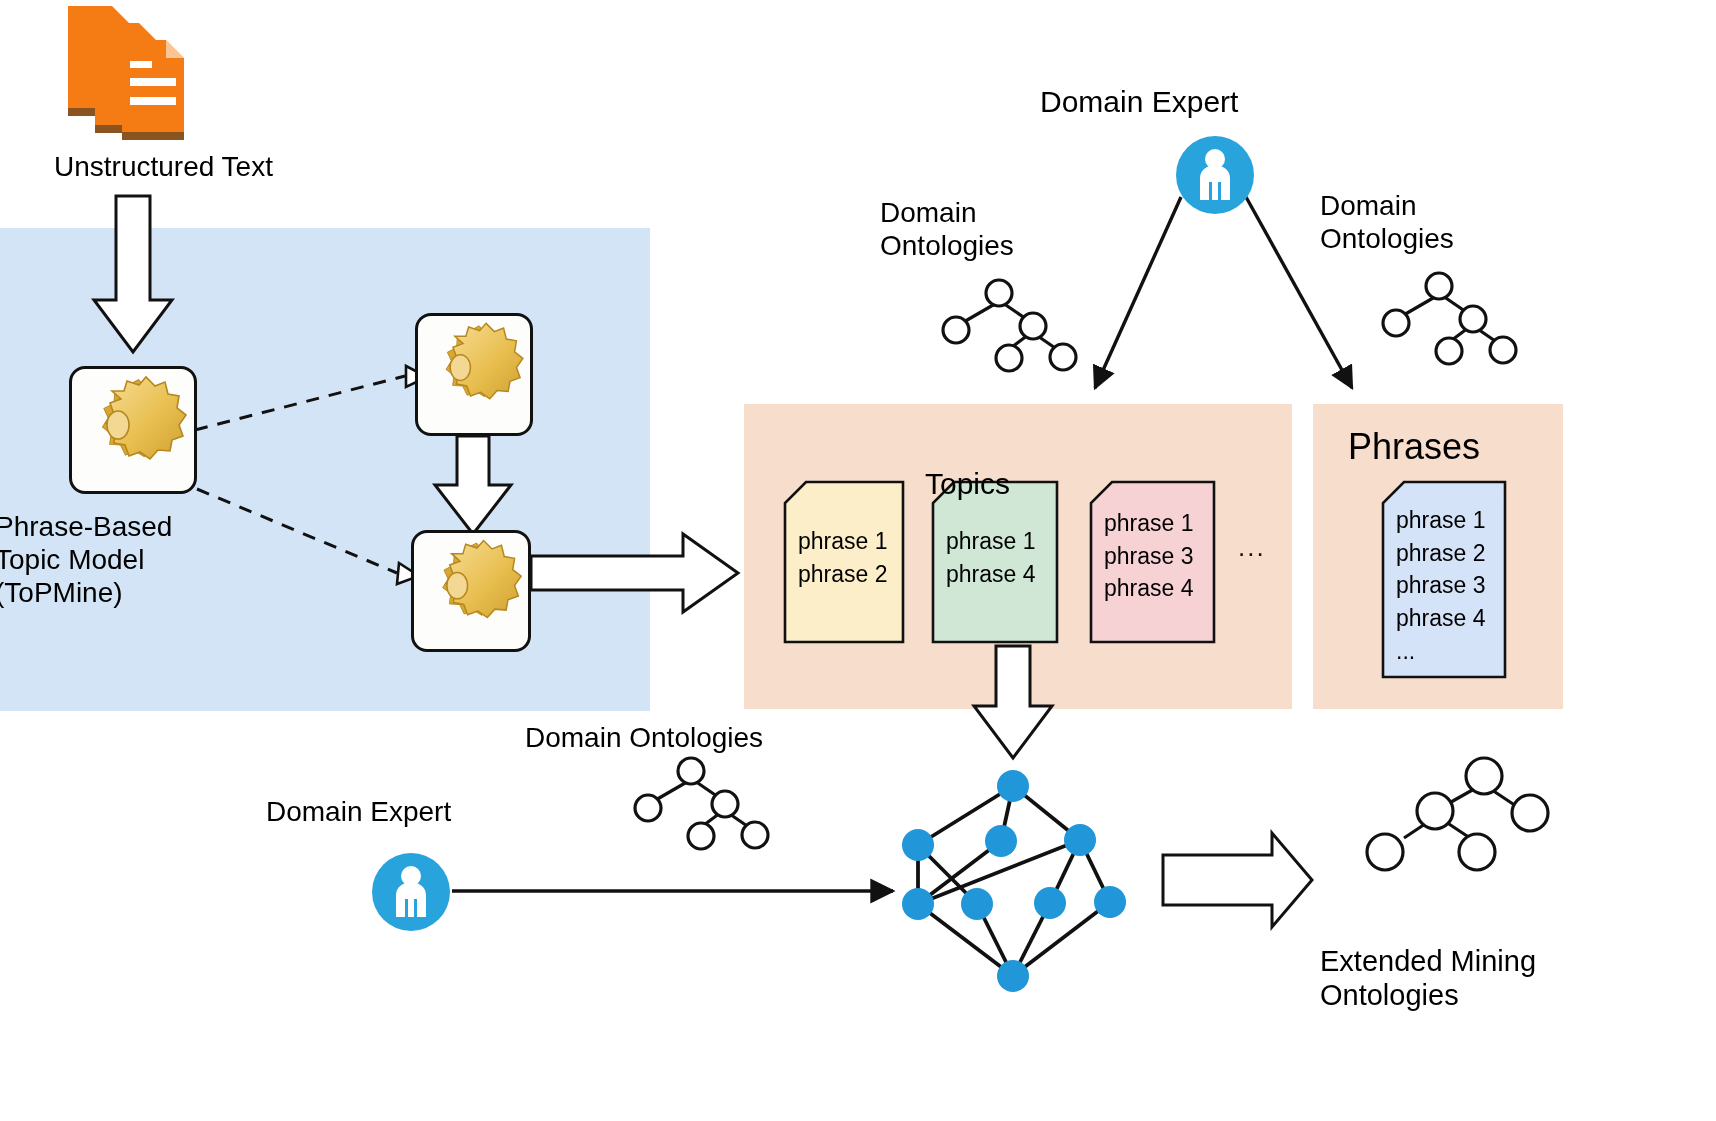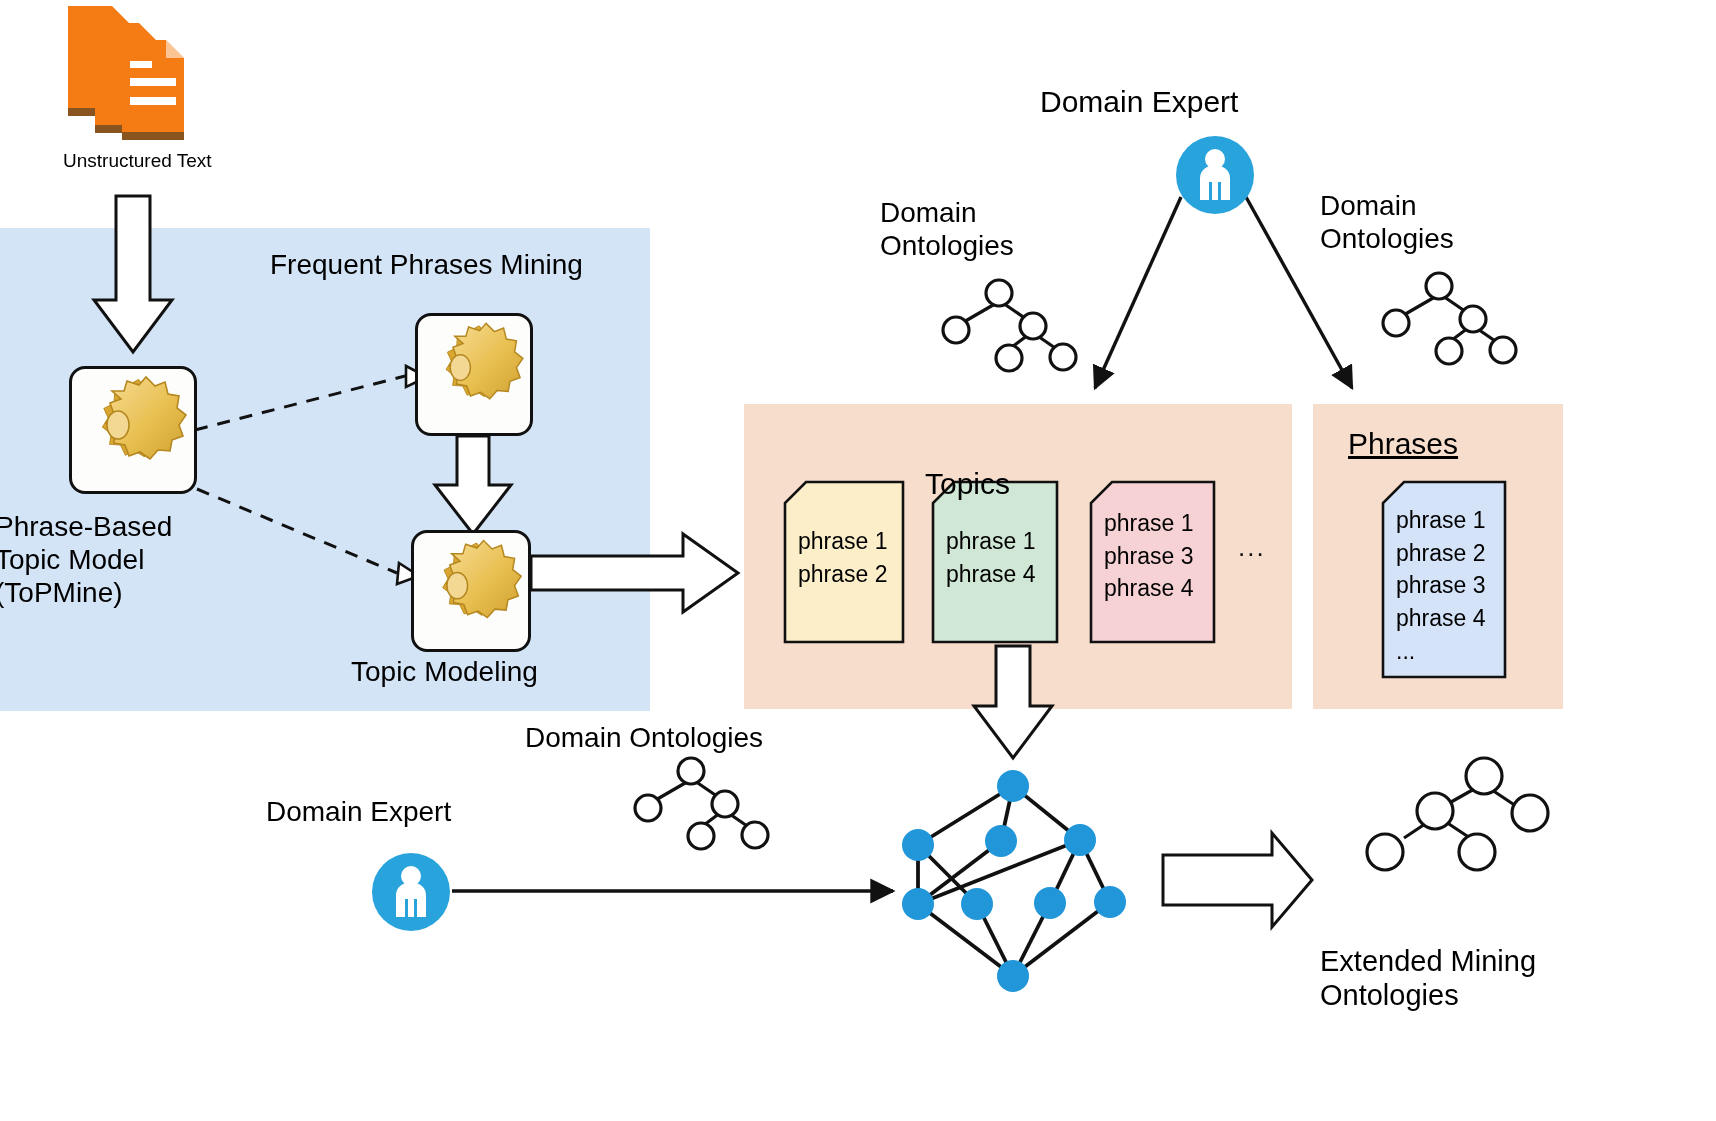--- a/index.html
+++ b/index.html
@@ -299,41 +299,39 @@
     <svg width="124" height="197" viewBox="0 0 124 197" preserveAspectRatio="none">
       <path d="M22 1 H123 V196 H1 V22 Z" fill="#d4e3f7" stroke="#111" stroke-width="2.6"></path>
     </svg>
     <div class="noteText" style="top:23px;">phrase 1
 phrase 2
 phrase 3
 phrase 4
 ...</div>
   </div>
 
-  <div class="lbl" style="left:16px;top:150px;width:280px;font-size:19px;padding-left:47px;">Unstructured Text</div>
-
-  <div class="lbl" style="left:270px;top:248px;width:370px;font-size:28px;">Frequent Phrases Mining</div>
+  <div class="lbl" style="left:7px;top:150px;width:280px;font-size:28px;padding-left:47px;">Unstructured Text</div>
+
 
   <div class="lbl" style="left:-5px;top:510px;width:280px;font-size:28px;">Phrase-Based
 Topic Model
 (ToPMine)</div>
 
-  <div class="lbl" style="left:351px;top:655px;width:240px;font-size:28px;">Topic Modeling</div>
 
   <div class="lbl" style="left:1040px;top:84px;width:350px;font-size:30px;">Domain Expert</div>
 
   <div class="lbl" style="left:880px;top:196px;width:240px;font-size:28px;">Domain
 Ontologies</div>
 
   <div class="lbl" style="left:1320px;top:189px;width:240px;font-size:28px;">Domain
 Ontologies</div>
 
   <div class="lbl" style="left:925px;top:426px;width:180px;font-size:30px;margin-top:40px;">Topics</div>
 
-  <div class="lbl" style="left:1348px;top:426px;width:190px;font-size:30px;text-decoration:underline;">Phrases</div>
+  <div class="lbl" style="left:1348px;top:426px;width:190px;font-size:36px;">Phrases</div>
 
   <div class="lbl" style="left:525px;top:721px;width:360px;font-size:28px;">Domain Ontologies</div>
 
   <div class="lbl" style="left:266px;top:795px;width:290px;font-size:28px;">Domain Expert</div>
 
 
   <div class="lbl" style="left:1320px;top:944px;width:390px;font-size:29px;">Extended Mining
 Ontologies</div>
 
 </div>

